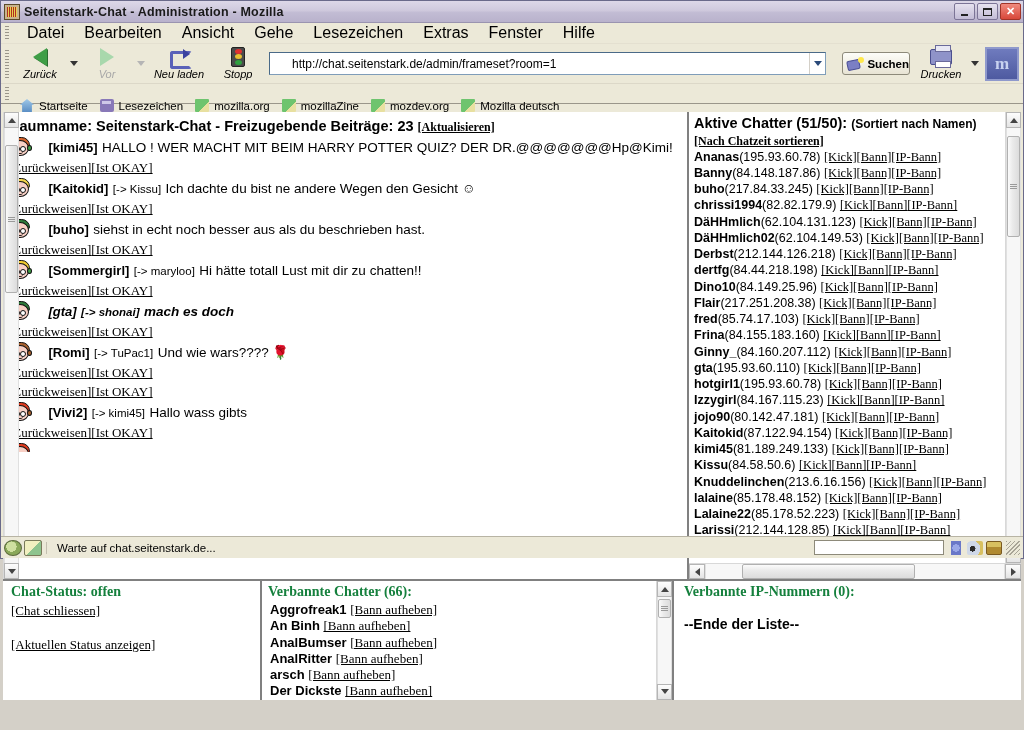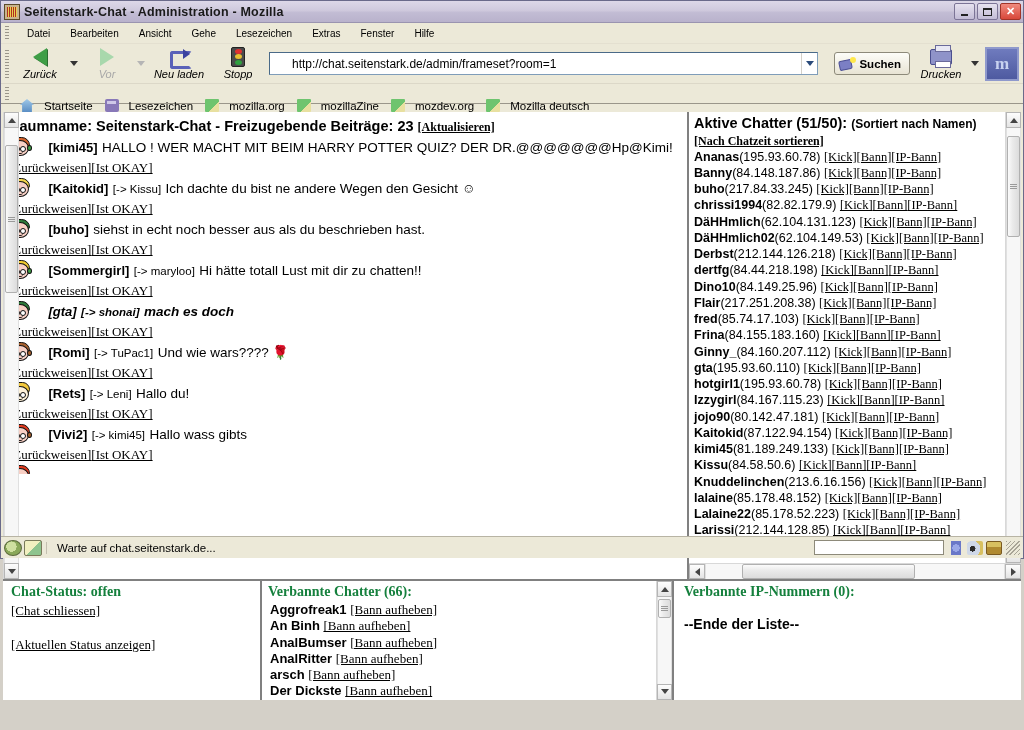--- a/index.html
+++ b/index.html
@@ -69,21 +69,21 @@
     padding-left: 12px;
     background: #ece9d8;
     border-bottom: 1px solid #e4e0d0;
   }
   #menubar::before {
     content: ""; width: 4px; height: 14px; margin-right: 8px; margin-left: -8px;
     background: repeating-linear-gradient(to bottom, #9a968a 0 1px, transparent 1px 3px);
     flex: 0 0 auto;
   }
   .menu-item {
-    font-size: 10px; color: #000; padding: 2px 10px; cursor: default;
+    font-size: 16px; color: #000; padding: 2px 10px; cursor: default;
     white-space: nowrap;
   }
 
   
   #navbar {
     height: 40px; display: flex; align-items: center;
     background: #ece9d8;
     padding-left: 4px;
     border-bottom: 1px solid #dcd8c8;
   }
@@ -152,21 +152,21 @@
     transform: rotate(-15deg);
   }
   #url-text { font-size: 12px; color: #000; flex: 1 1 auto; white-space: nowrap; overflow: hidden; }
   #urlbox .dropbtn {
     width: 16px; height: 21px; flex: 0 0 auto; display:flex;align-items:center;justify-content:center;
     border-left: 1px solid #d4d0c8;
   }
   .caret-blue { width:0;height:0;border-left:4px solid transparent;border-right:4px solid transparent;border-top:5px solid #2a4a7a;}
 
   #search-btn {
-    height: 23px; margin-left: 16px; padding: 0 8px 0 4px; flex: 0 0 auto;
+    height: 23px; margin-left: 16px; padding: 0 0 0 4px; flex: 0 0 auto;
     background: linear-gradient(to bottom, #fdfdf8, #e8e4d4);
     border: 1px solid #8d8a7a; border-radius: 3px;
     display: flex; align-items: center; gap: 4px;
     font-size: 11.5px; font-weight: bold; color: #000;
   }
   .ico-flash { width:16px;height:14px;position:relative;}
   .ico-flash::before{content:"";position:absolute;left:0;top:3px;width:11px;height:8px;background:#7b7fc4;border:1px solid #4a4e94;border-radius:2px;transform:rotate(-12deg);}
   .ico-flash::after{content:"";position:absolute;right:-1px;top:0px;width:6px;height:6px;background:#ffe84a;border-radius:50%;}
 
   #throbber {
@@ -182,21 +182,21 @@
   #bookbar {
     height: 20px; display: flex; align-items: center;
     background: #ece9d8; padding-left: 4px;
     border-bottom: 1px solid #9a968a;
   }
   #bookbar::before {
     content:""; width:4px;height:14px;margin-right:5px;
     background: repeating-linear-gradient(to bottom, #9a968a 0 1px, transparent 1px 3px);
     flex:0 0 auto;
   }
-  .bmk { display:flex; align-items:center; gap:10px; padding: 1px 6px; font-size:11.5px; color:#000; white-space:nowrap;margin-top:24px;}
+  .bmk { display:flex; align-items:center; gap:5px; padding: 1px 6px; font-size:11.5px; color:#000; white-space:nowrap;margin-top:24px;}
   .bmk .bi { width:14px;height:13px;flex:0 0 auto;}
   .bi-home { background: linear-gradient(#9fc8e8,#5a8ec4); clip-path: polygon(50% 0,100% 45%,85% 45%,85% 100%,15% 100%,15% 45%,0 45%); }
   .bi-folder { background:#8878b8; border-radius:2px; position:relative;}
   .bi-folder::after{content:"";position:absolute;left:2px;top:2px;width:9px;height:3px;background:#cfc8e8;}
   .bi-pencil { background: linear-gradient(135deg,#6ec46e 60%, #e8e0a0 61%); transform: rotate(0deg); border-radius:1px;}
 
   
   #content {
     position: absolute; left: 2px; right: 2px; top: 111px; bottom: 24px;
     background: #fff;
@@ -558,31 +558,20 @@
                   <span class="pig r" style="background:#a8612e"></span>
                 </span></span>
             <span class="nick">[Romi]</span>
             <span class="to">[-&gt; TuPac1]</span>
             <span class="body">Und wie wars???? 🌹</span>
           </div>
           <div class="actions">
             <a href="#">[Zurückweisen]</a><a href="#">[Ist OKAY]</a>
           </div>
 
-          <div class="msg">
-            <span class="av"><span class="face">
-                  <span class="hair" style="background:#f2c83c;border-radius:10px 10px 6px 6px;height:12px;top:0"></span>
-                  <span class="head" style="background:#fdf0d8"></span>
-                  <span class="eyes"></span>
-                  <span class="mouth"></span>
-                </span></span>
-            <span class="nick">[Rets]</span>
-            <span class="to">[-&gt; Leni]</span>
-            <span class="body">Hallo du!</span>
-          </div>
           <div class="actions">
             <a href="#">[Zurückweisen]</a><a href="#">[Ist OKAY]</a>
           </div>
 
           <div class="msg">
             <span class="av"><span class="face">
                   <span class="hair" style="background:#e03a1e"></span>
                   <span class="head"></span>
                   <span class="capbrim" style="background:#e03a1e"></span>
                   <span class="eyes"></span>

